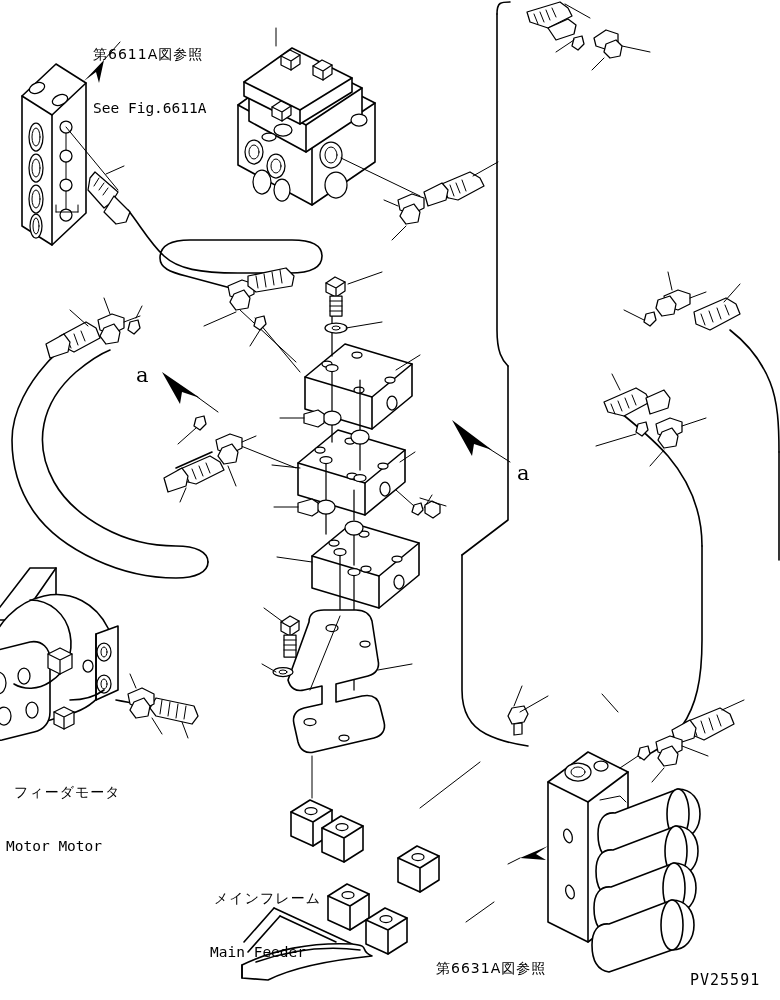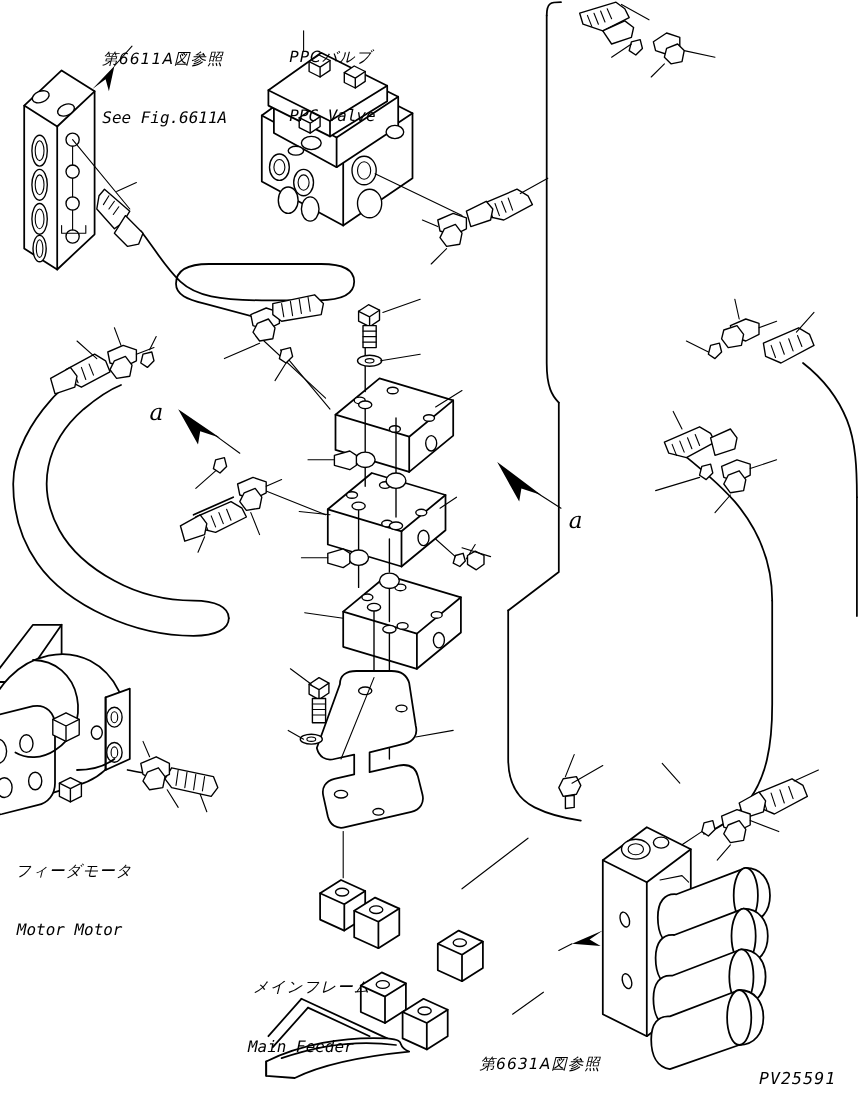--- a/index.html
+++ b/index.html
@@ -1,28 +1,28 @@
 <!DOCTYPE html>
 <html><head>
 <meta charset="utf-8">
 <style>
   html,body{margin:0;padding:0;background:#ffffff;}
   body{width:780px;height:1000px;overflow:hidden;
        font-family:"DejaVu Sans","Liberation Sans",sans-serif;}
-  #sheet{position:relative;width:780px;height:776px;background:#fff;font-style:italic;}
+  #sheet{position:relative;width:780px;height:776px;background:#fff;}
   svg#dwg{position:absolute;left:0;top:0;width:780px;height:1000px;}
   .ln{fill:none;stroke:#000;stroke-width:1.25;stroke-linecap:round;stroke-linejoin:round;}
   .ln2{fill:none;stroke:#000;stroke-width:1.6;stroke-linecap:round;stroke-linejoin:round;}
   .thin{fill:none;stroke:#000;stroke-width:1;stroke-linecap:round;stroke-linejoin:round;}
   .wht{fill:#fff;stroke:#000;stroke-width:1.25;stroke-linejoin:round;stroke-linecap:round;}
   .wht2{fill:#fff;stroke:#000;stroke-width:1.6;stroke-linejoin:round;stroke-linecap:round;}
   .blk{fill:#000;stroke:none;}
   .lbl{position:absolute;color:#000;white-space:pre;line-height:1.18;}
   .jp{font-family:"DejaVu Sans","Liberation Sans",sans-serif;font-size:14px;letter-spacing:1px;}
-  .en{font-family:"DejaVu Sans Mono","Liberation Mono",monospace;font-size:14.5px;letter-spacing:0px;text-align:center;}
+  .en{font-family:"DejaVu Sans Mono","Liberation Mono",monospace;font-size:14.5px;letter-spacing:0px;}
   .sect{font-family:"DejaVu Serif","Liberation Serif",serif;font-size:21px;}
   .dwgno{font-family:"DejaVu Sans Mono","Liberation Mono",monospace;font-size:15px;letter-spacing:1px;text-align:center;}
 </style>
 </head>
 <body>
 
 <div id="sheet">
 
 <svg id="dwg" viewBox="0 0 780 1000">
 
@@ -541,32 +541,28 @@
     <path class="blk" d="M 452 420 L 492 450 L 474 444 L 472 456 Z"></path>
   </g>
 
 </svg>
 
 <div class="lbl" style="left:93px;top:8px;">
   <div class="jp">第6611A図参照</div>
   <div class="en">See Fig.6611A</div>
 </div>
 
-<div class="lbl" style="left:263px;top:6px;">
-  <div class="jp">PPCバルブ</div>
-  <div class="en">PPC Valve</div>
-</div>
 
 <div class="lbl" style="left:6px;top:746px;">
   <div class="jp" style="padding-left:8px;text-align:right;">フィーダモータ</div>
   <div class="en">Motor Motor</div>
 </div>
 
 <div class="lbl" style="left:210px;top:852px;">
-  <div class="jp" style="padding-left:4px;margin-left:16px;">メインフレーム</div>
+  <div class="jp" style="padding-left:4px;">メインフレーム</div>
   <div class="en">Main Feeder</div>
 </div>
 
 <div class="lbl" style="left:436px;top:922px;">
   <div class="jp">第6631A図参照</div>
   
 </div>
 
 <div class="lbl sect" style="left:136px;top:363px;">a</div>
 

